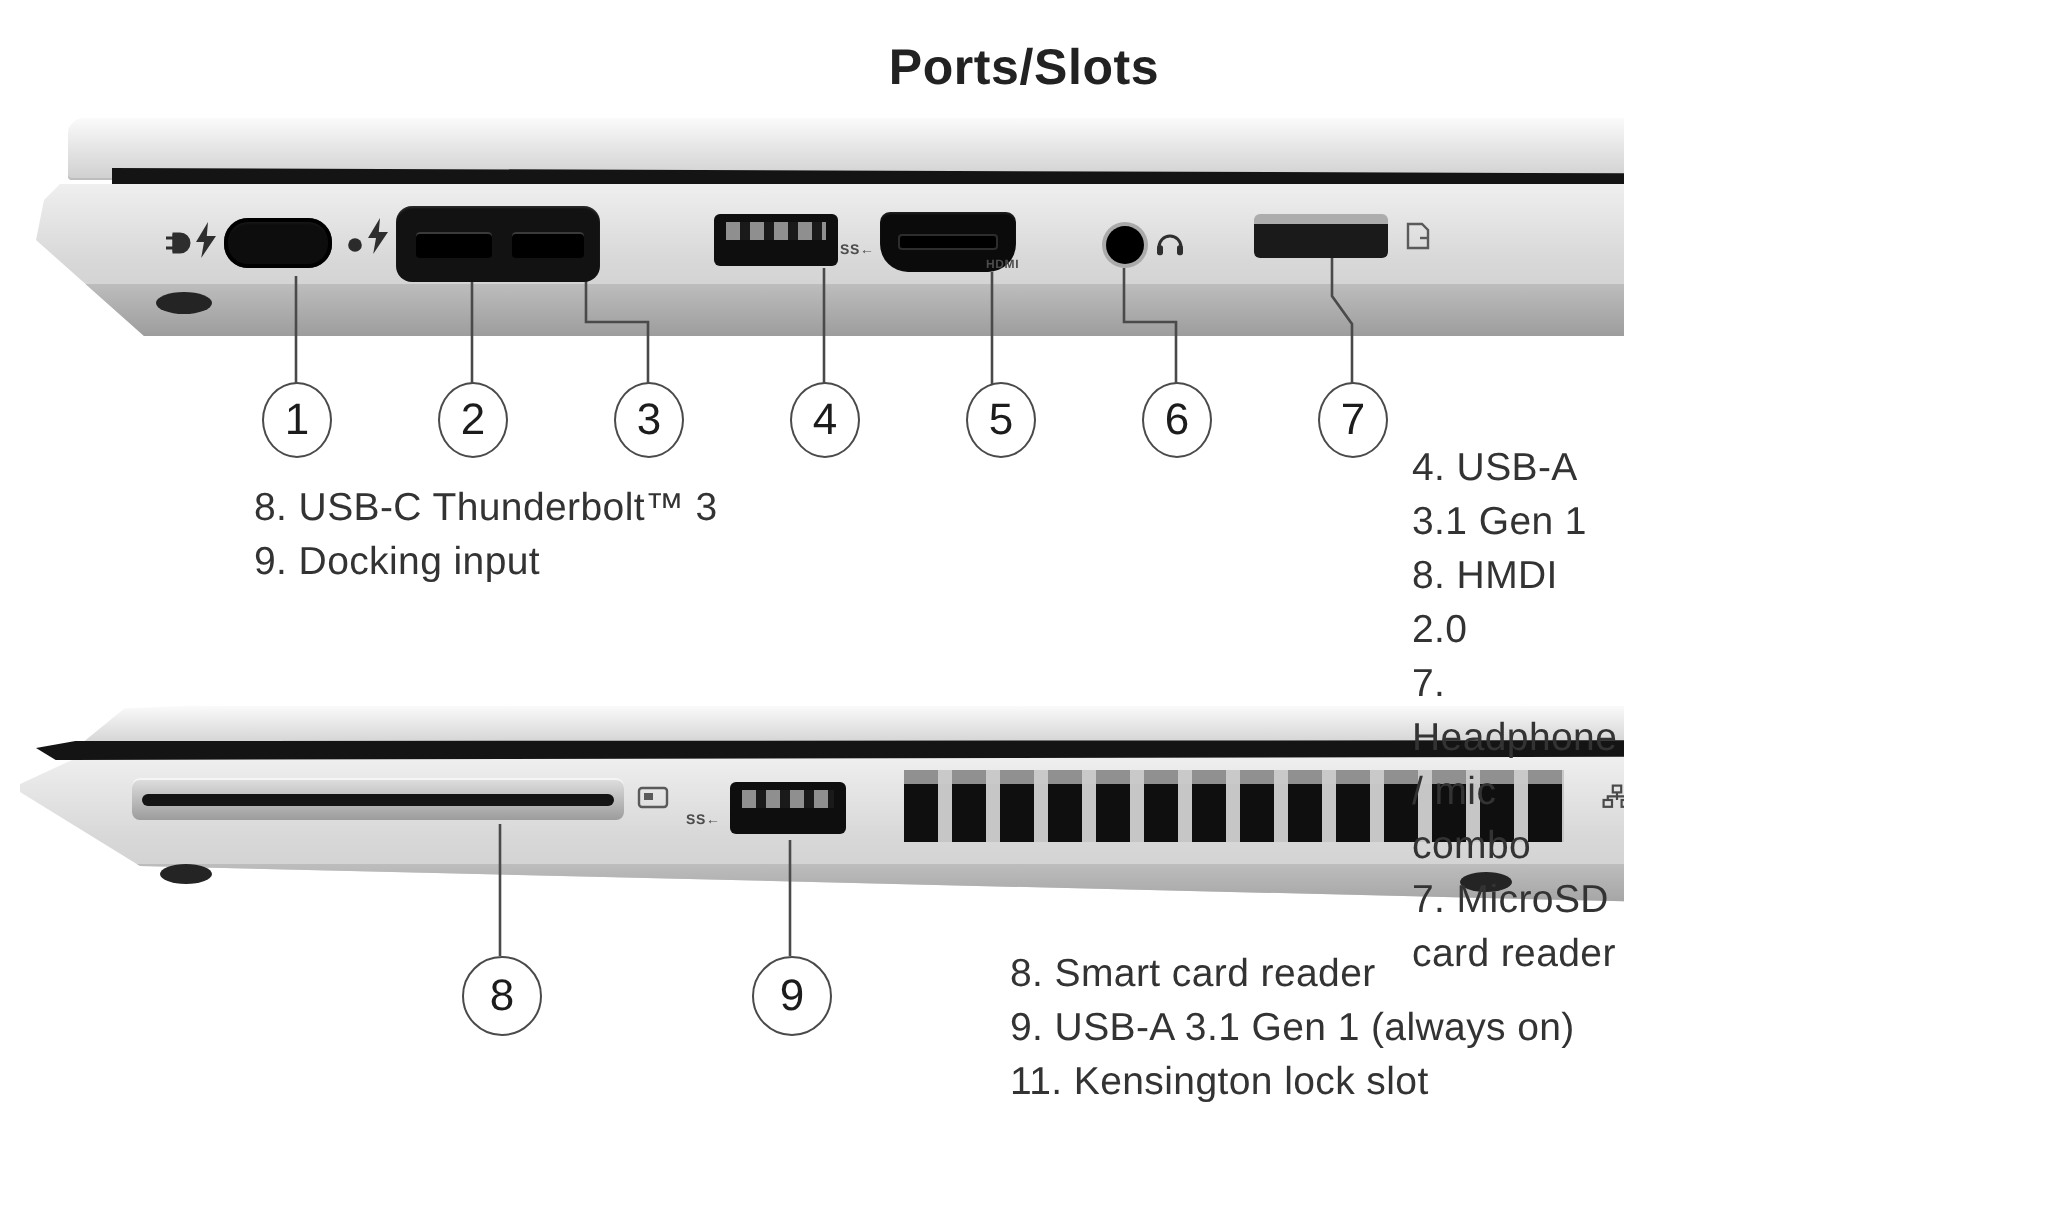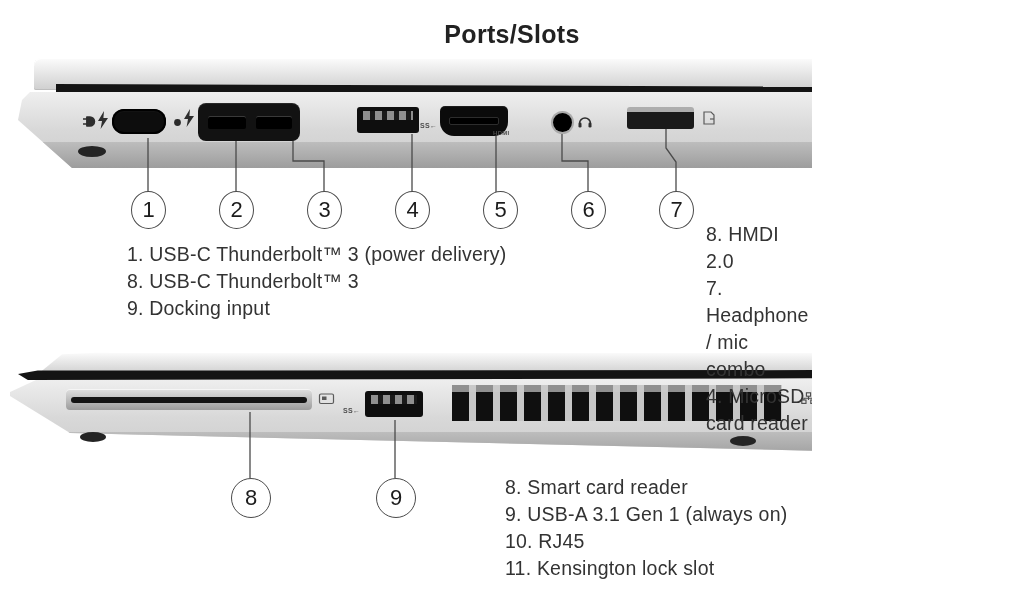--- a/index.html
+++ b/index.html
@@ -233,31 +233,30 @@
       <span>9</span>
     </div>
   <div class="callout big" style="left:830px;top:478px;">
       <span>10</span>
     </div>
   <div class="callout big" style="left:926px;top:478px;">
       <span>11</span>
     </div>
 
   <div class="legend" style="left:127px;top:241px;">
-    <div>1. USB-C Thunderbolt™ 3 (power delivery)</div>
     <div>8. USB-C Thunderbolt™ 3</div>
     <div>9. Docking input</div>
   </div>
 
   <div class="legend" style="left:706px;top:221px;">
+    <div>4. USB-A 3.1 Gen 1</div>
     <div>8. HMDI 2.0</div>
     <div>7. Headphone / mic combo</div>
-    <div>4. MicroSD card reader</div>
+    <div>7. MicroSD card reader</div>
   </div>
 
   <div class="legend" style="left:505px;top:474px;">
     <div>8. Smart card reader</div>
     <div>9. USB-A 3.1 Gen 1 (always on)</div>
-    <div>10. RJ45</div>
     <div>11. Kensington lock slot</div>
   </div>
 
 </div>
 
 </body></html>

